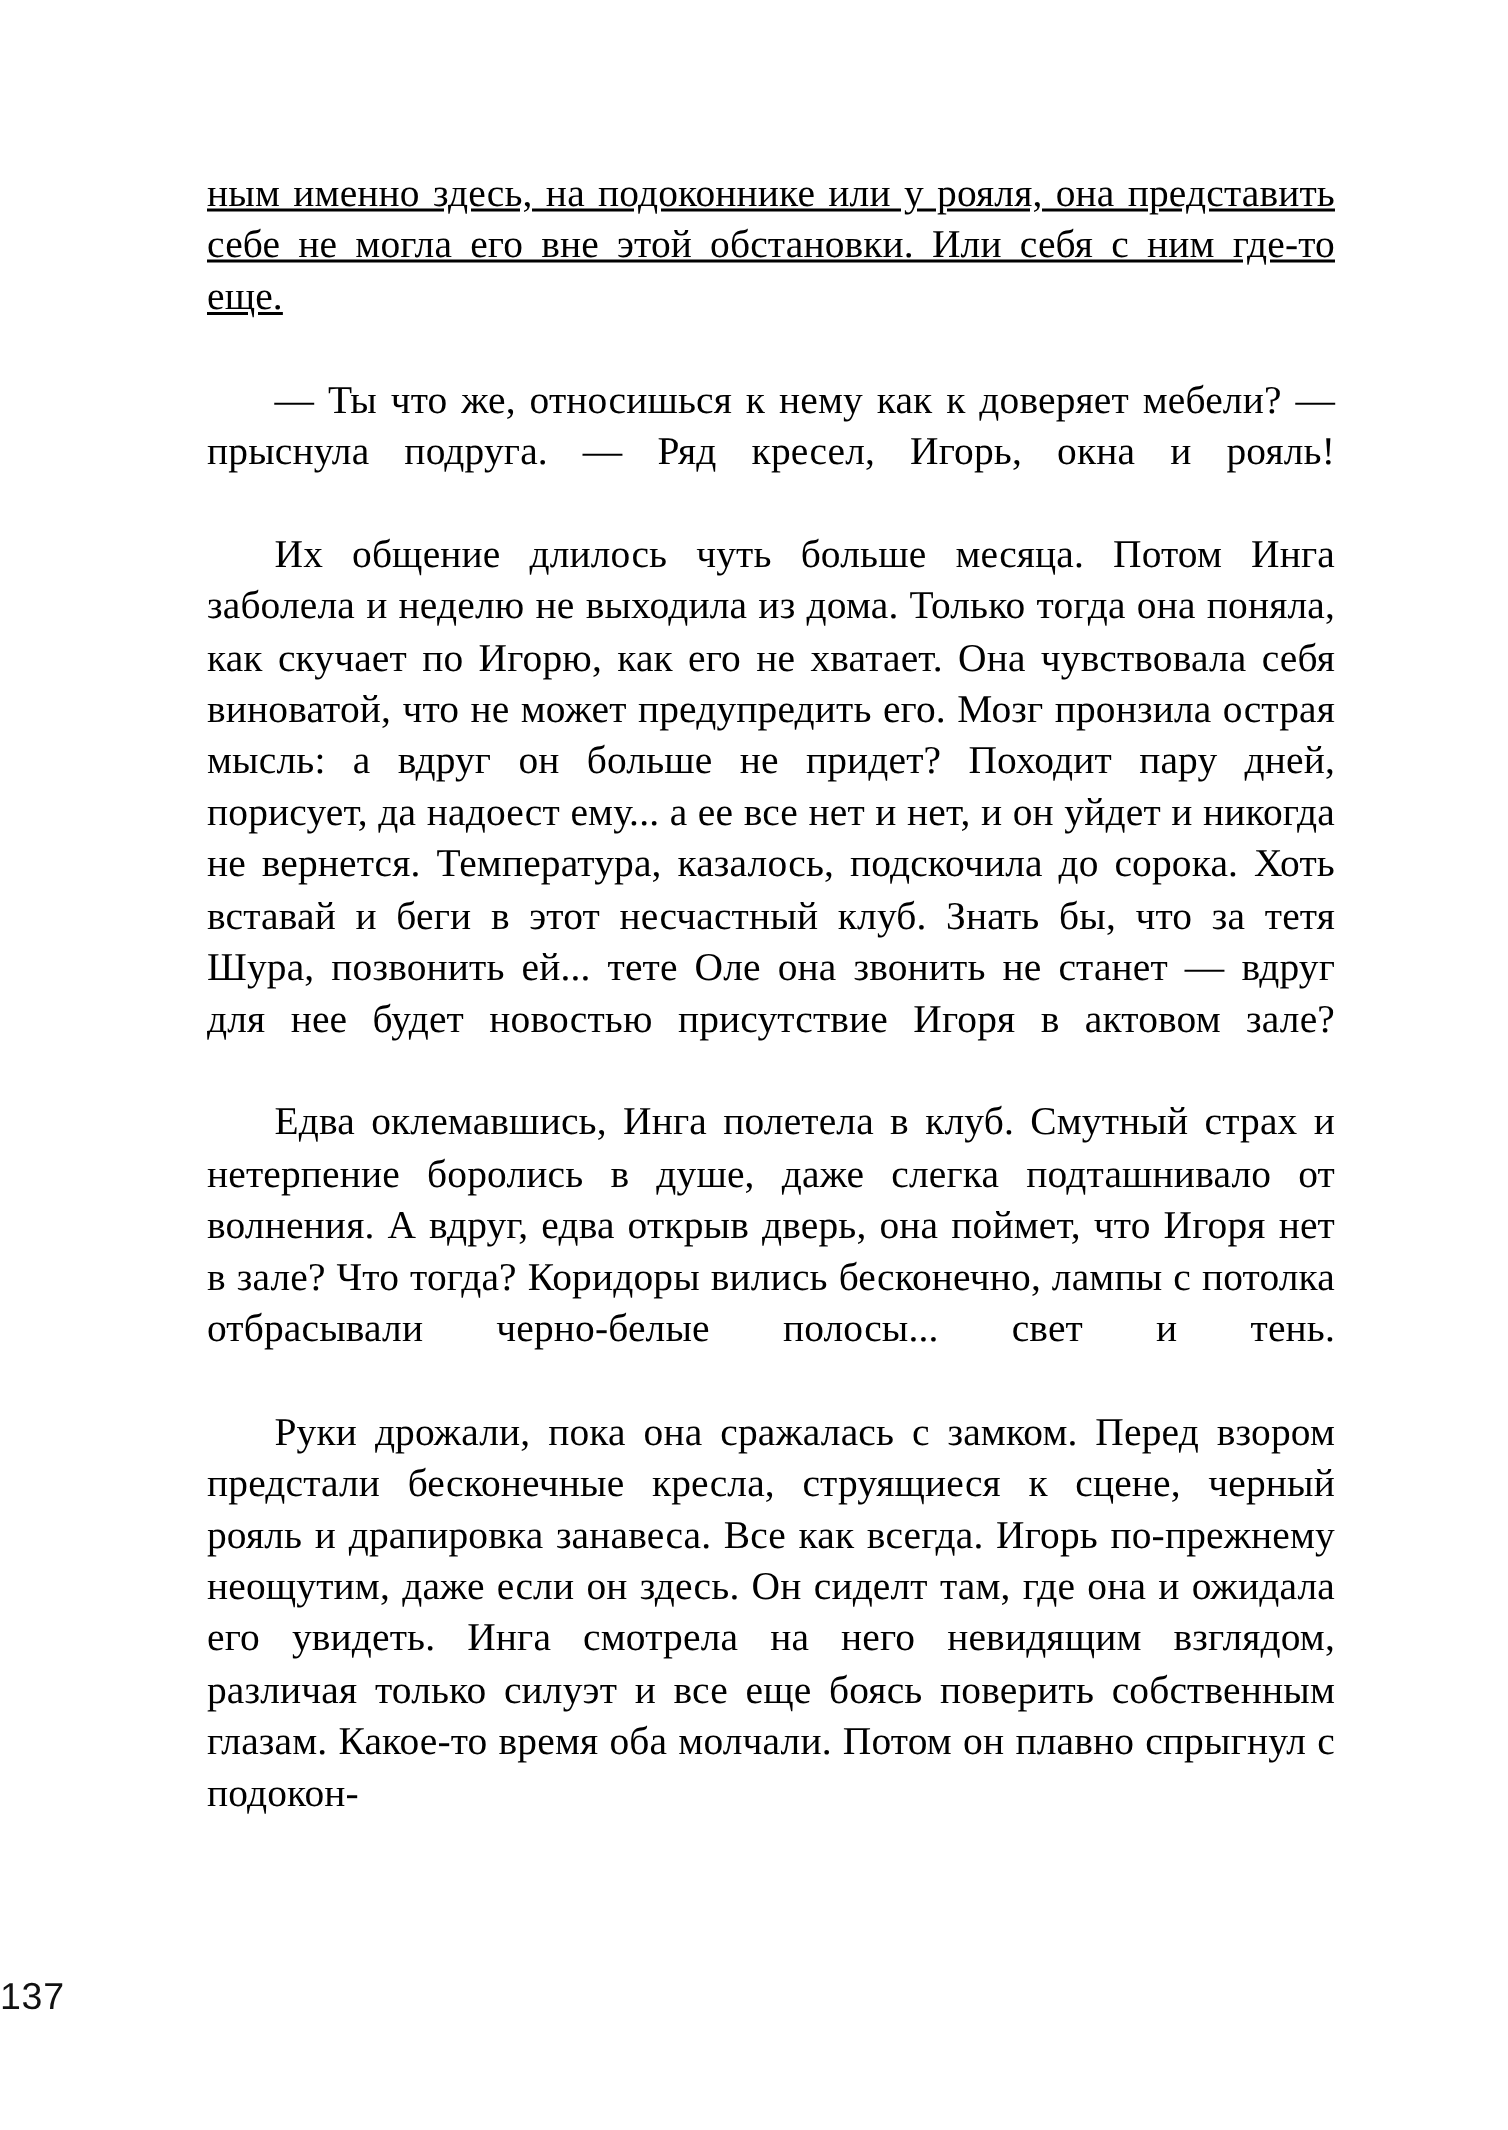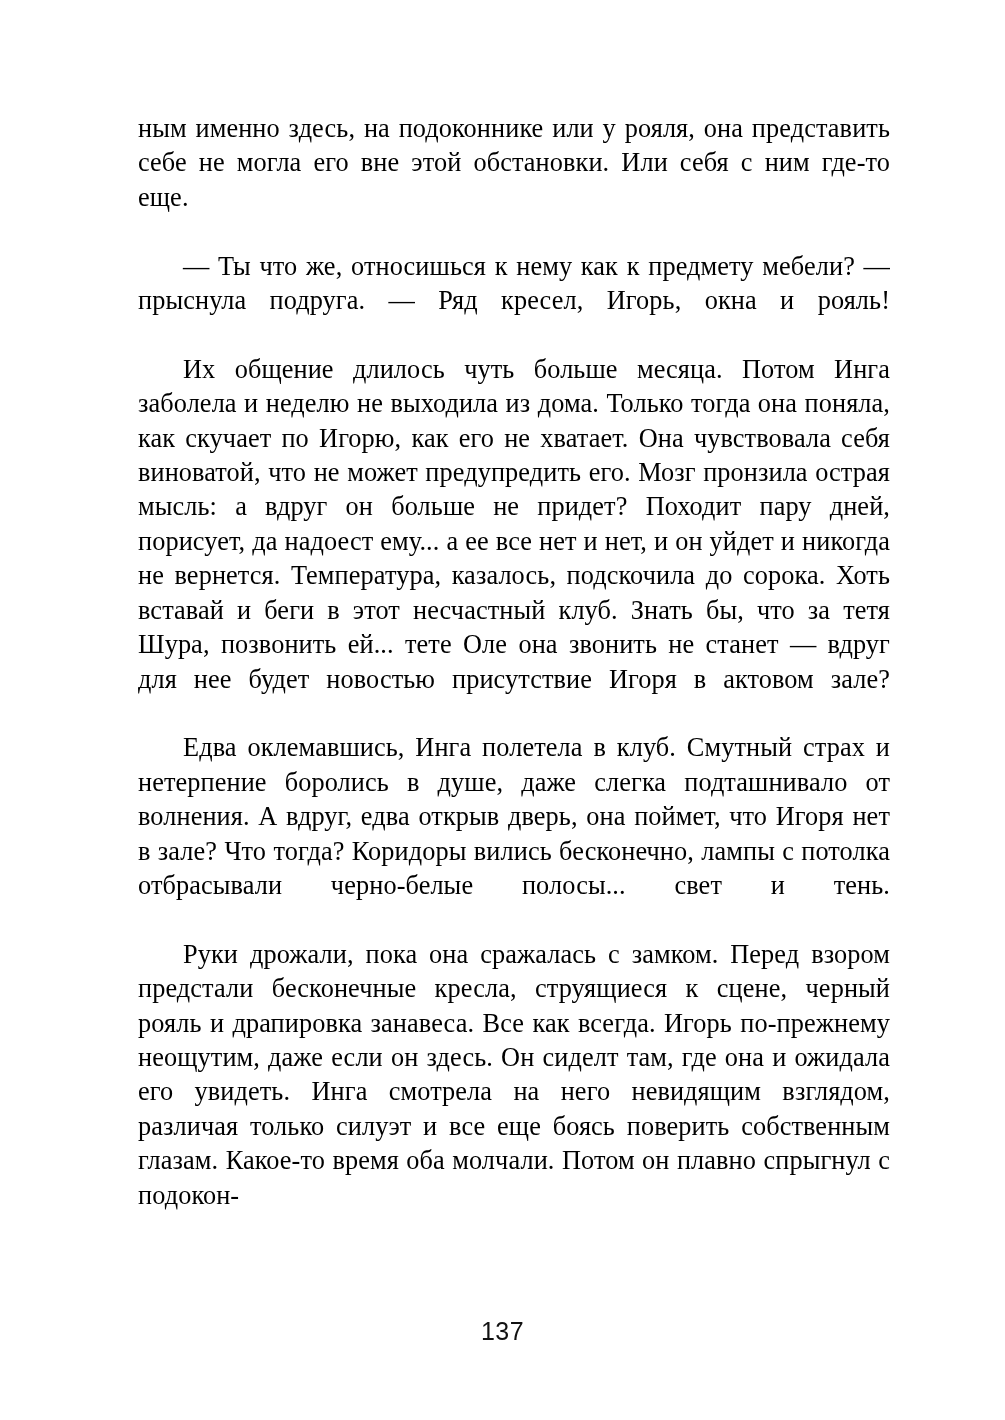--- a/index.html
+++ b/index.html
@@ -42,52 +42,53 @@
     text-justify: inter-word;
     text-indent: 45px;
     letter-spacing: 0.1px;
     word-spacing: 0.2px;
     hyphens: none;
   }
 
   
   .para.continuation {
     text-indent: 0;
+    text-decoration: underline;
   }
 
   
   .para::after {
     content: "";
     display: inline-block;
     width: 100%;
   }
 
   .page-number {
     position: absolute;
     left: 0;
     top: 1316px;
     width: 1005px;
-    text-align: center;
+    text-align: left;
     font-size: 25px;
     line-height: 30px;
     font-family: "Liberation Sans", "DejaVu Sans", sans-serif;
     color: #111111;
     letter-spacing: 0.5px;
   }
 </style>
 </head>
 <body>
 
 <div class="page">
 
   <div class="text-block">
 
     <p class="para continuation">ным именно здесь, на подоконнике или у рояля, она представить себе не могла его вне этой обстановки. Или себя с ним где-то еще.</p>
 
-    <p class="para">— Ты что же, относишься к нему как к предмету мебели? — прыснула подруга. — Ряд кресел, Игорь, окна и рояль!</p>
+    <p class="para">— Ты что же, относишься к нему как к доверяет мебели? — прыснула подруга. — Ряд кресел, Игорь, окна и рояль!</p>
 
 
     <p class="para">Их общение длилось чуть больше месяца. Потом Инга заболела и неделю не выходила из дома. Только тогда она поняла, как скучает по Игорю, как его не хватает. Она чувствовала себя виноватой, что не может предупредить его. Мозг пронзила острая мысль: а вдруг он больше не придет? Походит пару дней, порисует, да надоест ему... а ее все нет и нет, и он уйдет и никогда не вернется. Температура, казалось, подскочила до сорока. Хоть вставай и беги в этот несчастный клуб. Знать бы, что за тетя Шура, позвонить ей... тете Оле она звонить не станет — вдруг для нее будет новостью присутствие Игоря в актовом зале?</p>
 
     <p class="para">Едва оклемавшись, Инга полетела в клуб. Смутный страх и нетерпение боролись в душе, даже слегка подташнивало от волнения. А вдруг, едва открыв дверь, она поймет, что Игоря нет в зале? Что тогда? Коридоры вились бесконечно, лампы с потолка отбрасывали черно-белые полосы... свет и тень.</p>
 
     <p class="para">Руки дрожали, пока она сражалась с замком. Перед взором предстали бесконечные кресла, струящиеся к сцене, черный рояль и драпировка занавеса. Все как всегда. Игорь по-прежнему неощутим, даже если он здесь. Он сиделт там, где она и ожидала его увидеть. Инга смотрела на него невидящим взглядом, различая только силуэт и все еще боясь поверить собственным глазам. Какое-то время оба молчали. Потом он плавно спрыгнул с подокон-</p>
 
   </div>
 

